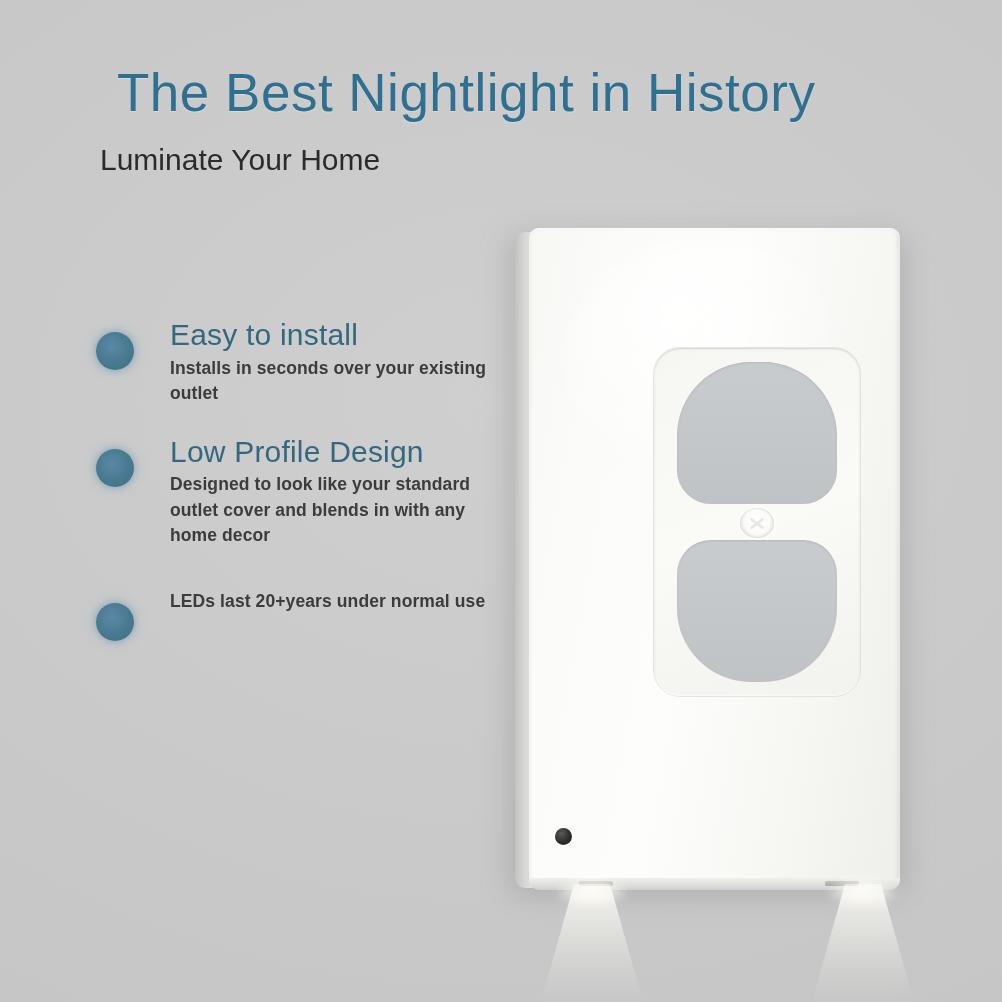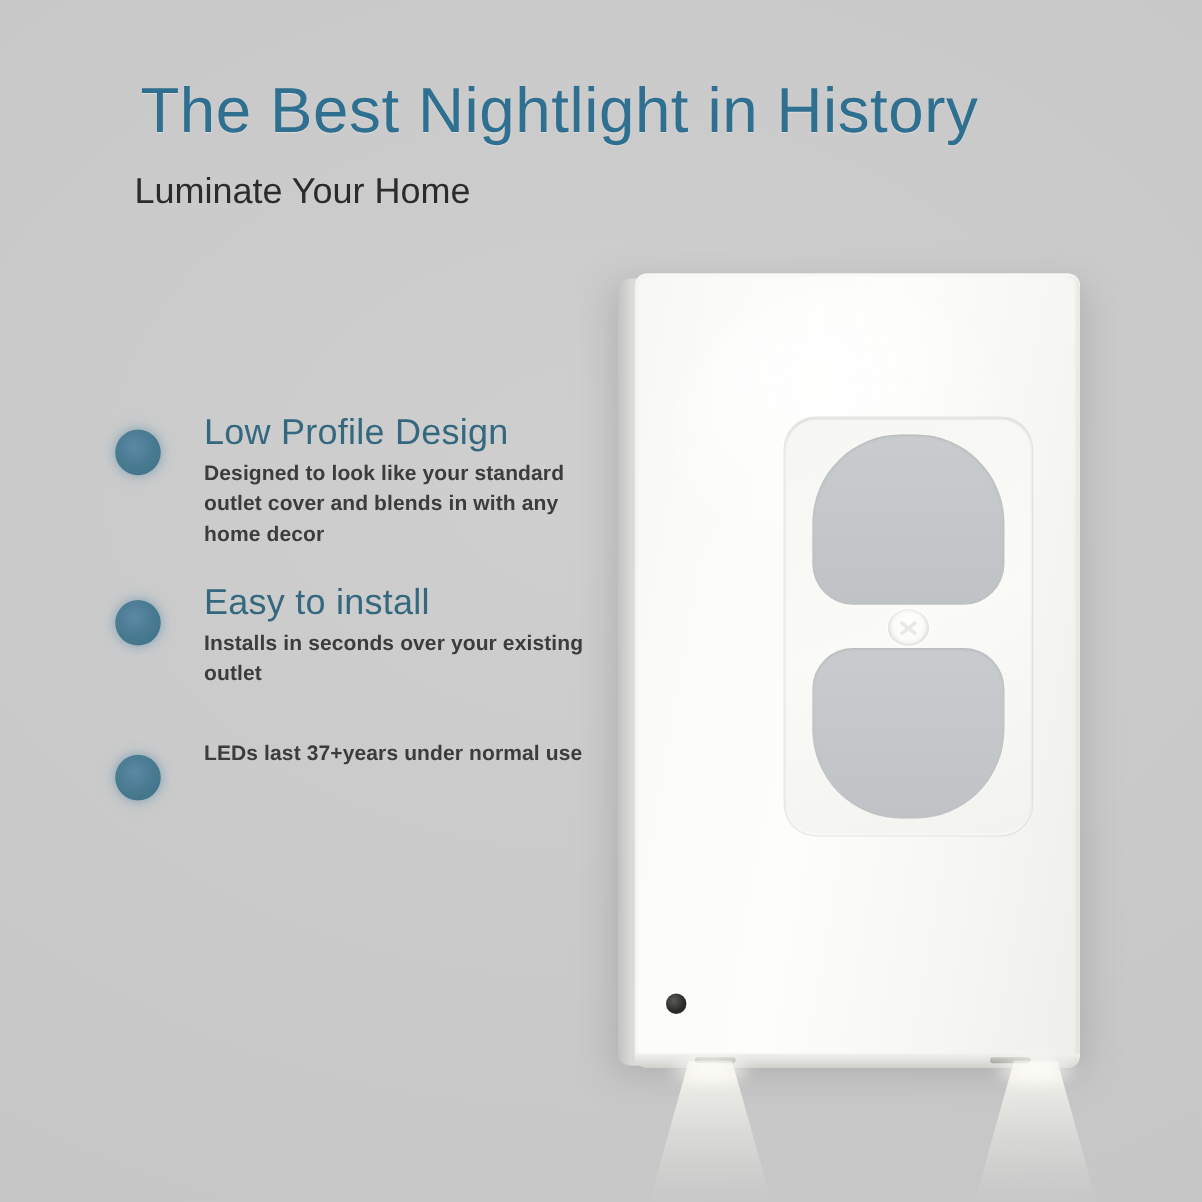--- a/index.html
+++ b/index.html
@@ -23,21 +23,21 @@
     left:117px; top:62px;
     font-size:53px;
     font-weight:400;
     letter-spacing:0.5px;
     color:#2f6f90;
     white-space:nowrap;
     text-shadow:0 1px 1px rgba(255,255,255,0.35);
   }
   .subhead{
     position:absolute;
-    left:112px; top:143px;
+    left:100px; top:143px;
     font-size:30px;
     font-weight:400;
     color:#2b2b2b;
     white-space:nowrap;
   }
 
   
   .features{
     position:absolute;
     left:80px; top:316px;
@@ -246,49 +246,49 @@
 </head>
 <body>
 
 <div class="canvas">
 
   <div class="headline">The Best Nightlight in History</div>
   <div class="subhead">Luminate Your Home</div>
 
   <div class="features">
 
+    <div class="feature">
+      <div class="bullet-wrap">
+        <div class="bullet-halo"></div>
+        <div class="bullet-dot"></div>
+      </div>
+      <div class="txt">
+        <h3>Easy to install</h3>
+        <p>Installs in seconds over your existing outlet</p>
+      </div>
+    </div>
+
     <div class="feature wide" style="margin-top:26px;">
       <div class="bullet-wrap">
         <div class="bullet-halo"></div>
         <div class="bullet-dot"></div>
       </div>
       <div class="txt">
         <h3>Low Profile Design</h3>
         <p>Designed to look like your standard outlet cover and blends in with any home decor</p>
       </div>
     </div>
 
-    <div class="feature">
-      <div class="bullet-wrap">
-        <div class="bullet-halo"></div>
-        <div class="bullet-dot"></div>
-      </div>
-      <div class="txt">
-        <h3>Easy to install</h3>
-        <p>Installs in seconds over your existing outlet</p>
-      </div>
-    </div>
-
     <div class="feature wide" style="margin-top:38px;">
       <div class="bullet-wrap">
         <div class="bullet-halo"></div>
         <div class="bullet-dot"></div>
       </div>
       <div class="txt">
-        <p>LEDs last 37+years under normal use</p>
+        <p>LEDs last 20+years under normal use</p>
       </div>
     </div>
 
   </div>
 
   <div class="product">
     <div class="plate-shadow"></div>
     <div class="plate-side"></div>
     <div class="plate-face">
       <div class="plate-sheen"></div>

